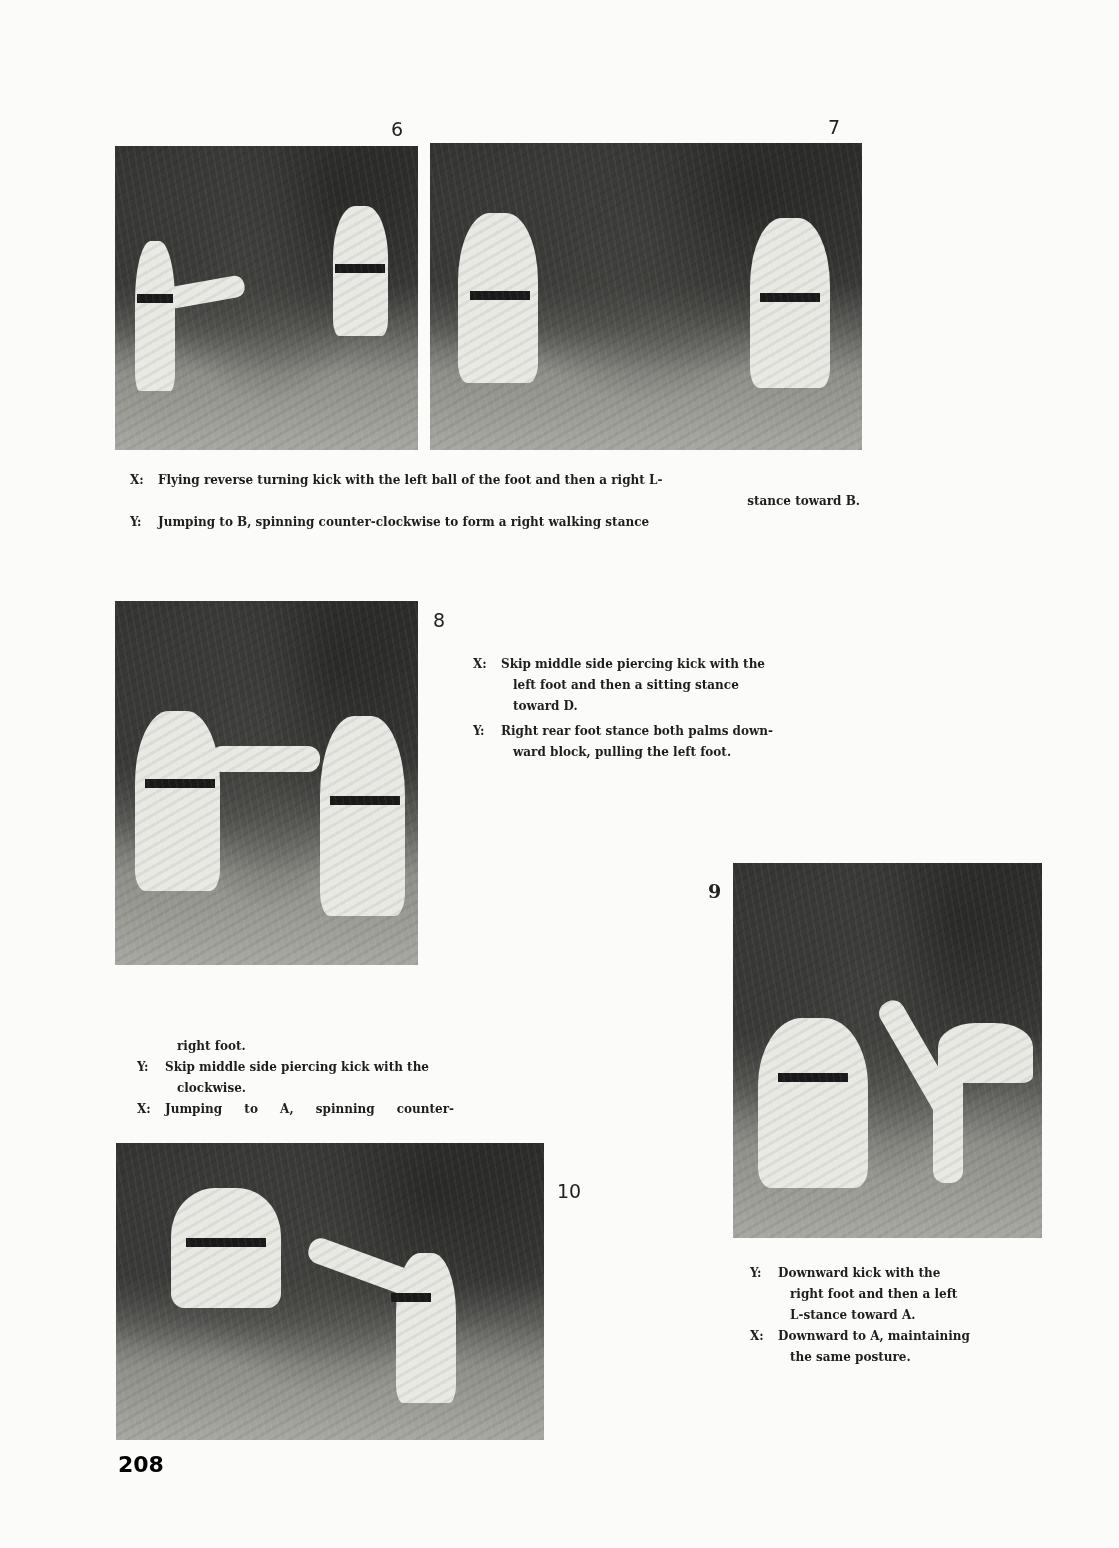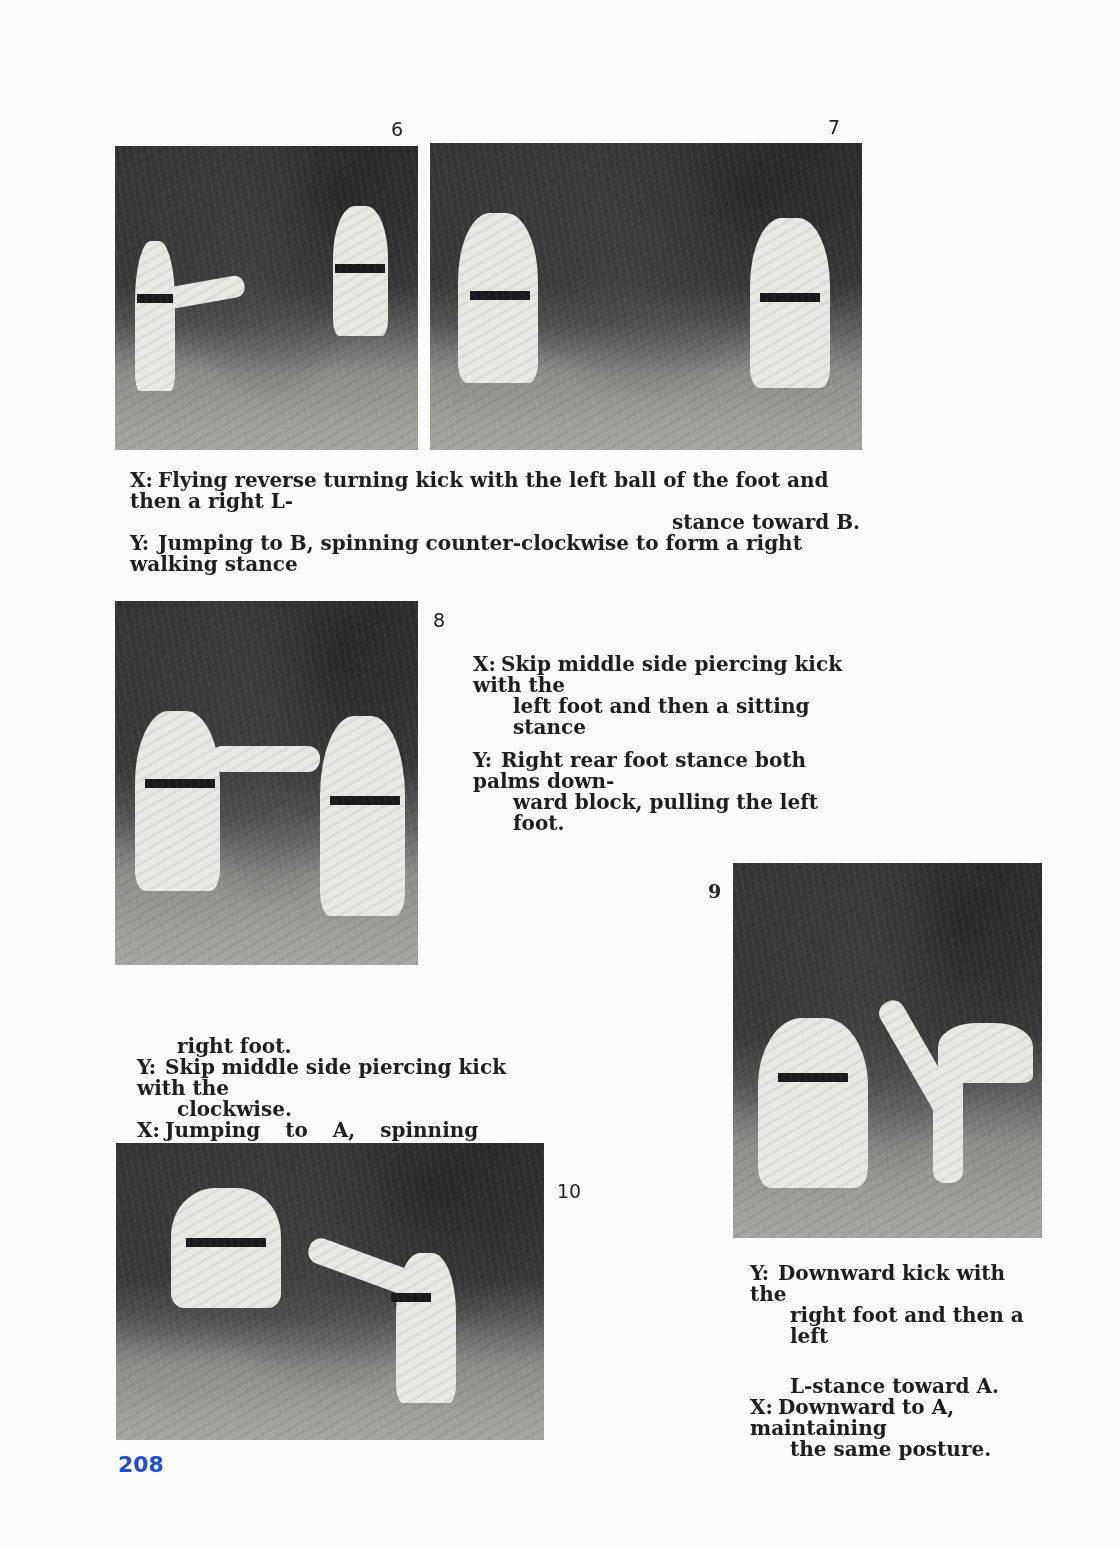--- a/index.html
+++ b/index.html
@@ -39,33 +39,33 @@
   }
   .fignum {
     position: absolute;
     font-family: "DejaVu Sans", "Liberation Sans", sans-serif;
     font-size: 19px;
     color: #222;
   }
   .caption {
     position: absolute;
     font-weight: bold;
-    font-size: 20px;
+    font-size: 12px;
     line-height: 21px;
     color: #1e1e1e;
   }
   .caption .line { display: block; }
   .caption .lbl { display: inline-block; width: 28px; }
   .pagenum {
     position: absolute;
     left: 118px; top: 1452px;
     font-family: "DejaVu Sans", "Liberation Sans", sans-serif;
     font-weight: bold;
     font-size: 22px;
-    color: #1d4ed8;
+    color: #000000;
   }
 </style>
 </head>
 <body>
 
 <div class="fignum" style="left:391px; top:118px;">6</div>
 <div class="photo" style="left:115px; top:146px; width:303px; height:304px;">
   <div class="figure" style="left:20px; top:95px; width:40px; height:150px;"></div>
   <div class="figure" style="left:50px; top:135px; width:80px; height:22px; border-radius:10px; transform:rotate(-10deg);"></div>
   <div class="belt" style="left:22px; top:148px; width:36px;"></div>
@@ -92,21 +92,22 @@
   <div class="figure" style="left:95px; top:145px; width:110px; height:26px; border-radius:12px;"></div>
   <div class="belt" style="left:30px; top:178px; width:70px;"></div>
   <div class="figure" style="left:205px; top:115px; width:85px; height:200px;"></div>
   <div class="belt" style="left:215px; top:195px; width:70px;"></div>
 </div>
 <div class="fignum" style="left:433px; top:609px;">8</div>
 
 <div class="caption" style="left:473px; top:654px; width:392px;">
   <span class="line"><span class="lbl">X:</span><span>Skip middle side piercing kick with the</span></span>
   <span class="line" style="padding-left:40px;">left foot and then a sitting stance</span>
-  <span class="line" style="margin-top:12px;"><span class="lbl">Y:</span><span>Right rear foot stance both palms down-</span></span>
+  <span class="line" style="padding-left:40px;">toward D.</span>
+  <span class="line" style="margin-top:4px;"><span class="lbl">Y:</span><span>Right rear foot stance both palms down-</span></span>
   <span class="line" style="padding-left:40px;">ward block, pulling the left foot.</span>
 </div>
 
 <div class="fignum" style="left:708px; top:880px; font-family:'DejaVu Serif', serif; font-weight:bold;">9</div>
 <div class="photo" style="left:733px; top:863px; width:309px; height:375px;">
   <div class="figure" style="left:25px; top:155px; width:110px; height:170px;"></div>
   <div class="belt" style="left:45px; top:210px; width:70px;"></div>
   <div class="figure" style="left:175px; top:130px; width:26px; height:140px; border-radius:12px; transform:rotate(-30deg);"></div>
   <div class="figure" style="left:205px; top:160px; width:95px; height:60px;"></div>
   <div class="figure" style="left:200px; top:210px; width:30px; height:110px; border-radius:12px;"></div>
@@ -124,18 +125,18 @@
   <div class="belt" style="left:70px; top:95px; width:80px;"></div>
   <div class="figure" style="left:190px; top:110px; width:110px; height:26px; border-radius:12px; transform:rotate(20deg);"></div>
   <div class="figure" style="left:280px; top:110px; width:60px; height:150px;"></div>
   <div class="belt" style="left:275px; top:150px; width:40px;"></div>
 </div>
 <div class="fignum" style="left:557px; top:1180px;">10</div>
 
 <div class="caption" style="left:750px; top:1263px; width:290px;">
   <span class="line"><span class="lbl">Y:</span><span>Downward kick with the</span></span>
   <span class="line" style="padding-left:40px;">right foot and then a left</span>
-  <span class="line" style="padding-left:40px;margin-top:29px;">L-stance toward A.</span>
+  <span class="line" style="padding-left:40px;">L-stance toward A.</span>
   <span class="line"><span class="lbl">X:</span><span>Downward to A, maintaining</span></span>
   <span class="line" style="padding-left:40px;">the same posture.</span>
 </div>
 
 <div class="pagenum">208</div>
 
 </body></html>

